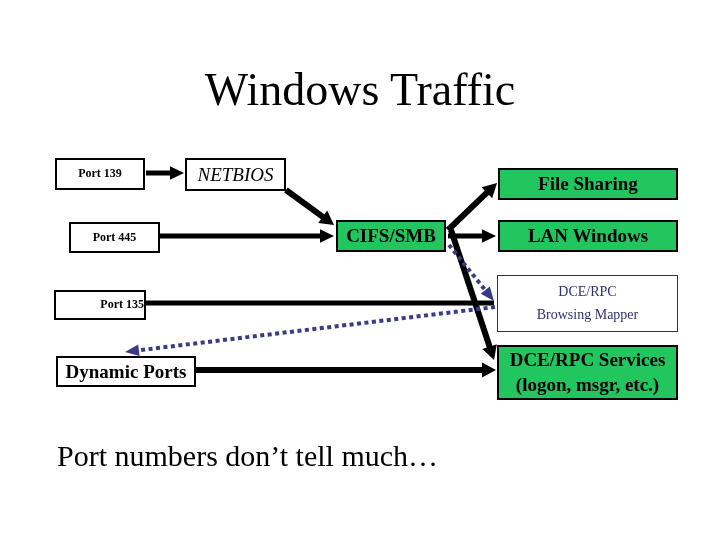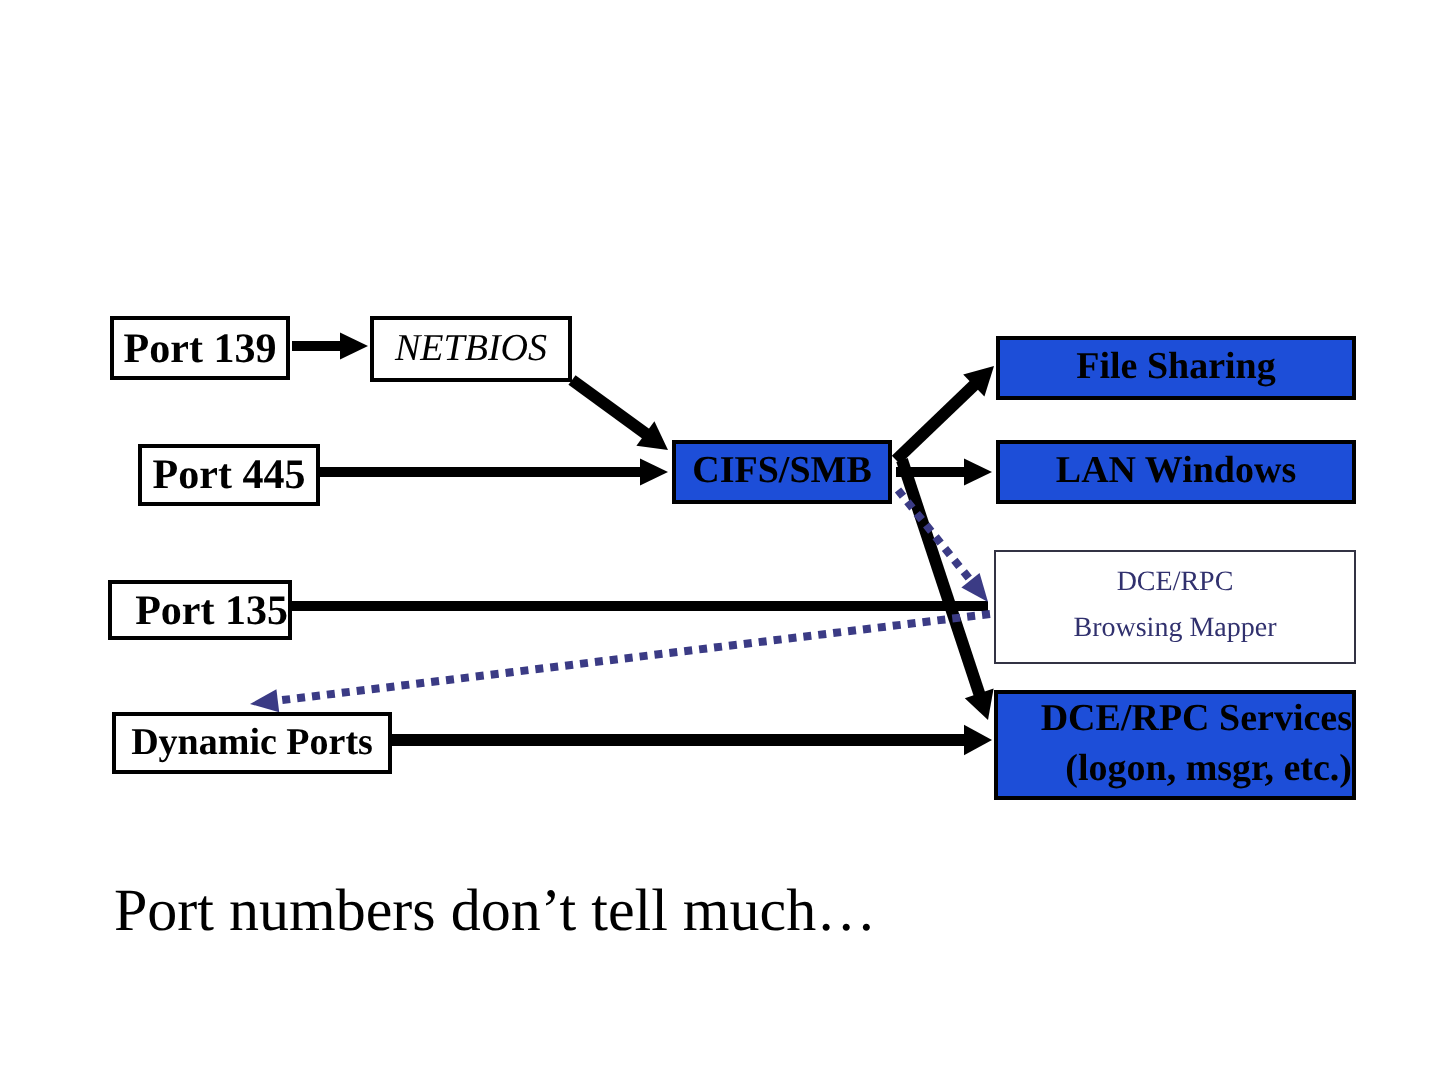--- a/index.html
+++ b/index.html
@@ -12,34 +12,35 @@
     position:absolute;top:62px;left:0;width:720px;text-align:center;
     font-size:46px;font-weight:400;color:#000;letter-spacing:0px;line-height:1.2;
   }
   .footer{
     position:absolute;top:438px;left:57px;
     font-size:30px;font-weight:400;color:#000;line-height:1.2;
   }
   .node{
     position:absolute;box-sizing:border-box;background:#ffffff;border:2px solid #000;
     display:flex;align-items:center;justify-content:center;text-align:center;
-    color:#000;font-size:21px;line-height:1.15;z-index:3;
+    color:#000;font-size:12px;line-height:1.15;z-index:3;
   }
   .node.bold{font-weight:700;}
-  .node.gold{background:#1d4ed8;text-align:right;}
+  .node.gold{background:#22c55e;}
   .node.big{font-size:19px;}
   .node.navy{color:#31316e;border:1.5px solid #333344;font-size:14px;line-height:1.6;}
   .node .stack{display:block;width:100%;}
   svg.edges{position:absolute;left:0;top:0;z-index:2;}
 </style>
 </head>
 <body>
 
 <div class="slide">
 
+  <div class="title">Windows Traffic</div>
 
   <svg class="edges" id="edge-svg" width="720" height="540" viewBox="0 0 720 540">
       <line x1="146" y1="173" x2="174" y2="173" stroke="#000000" stroke-width="5"></line>
       <polygon points="184.0,173.0 170.0,179.7 170.0,166.3" fill="#000000"></polygon>
       <line x1="286" y1="190" x2="325.9199246978362" y2="219.10827842550557" stroke="#000000" stroke-width="6"></line>
       <polygon points="334.0,225.0 318.2,222.9 327.2,210.6" fill="#000000"></polygon>
       <line x1="146" y1="236" x2="324" y2="236" stroke="#000000" stroke-width="5"></line>
       <polygon points="334.0,236.0 320.0,242.7 320.0,229.3" fill="#000000"></polygon>
       <line x1="448" y1="230" x2="489.7831842547364" y2="189.92225183729366" stroke="#000000" stroke-width="6"></line>
       <polygon points="497.0,183.0 492.2,198.2 481.6,187.2" fill="#000000"></polygon>

